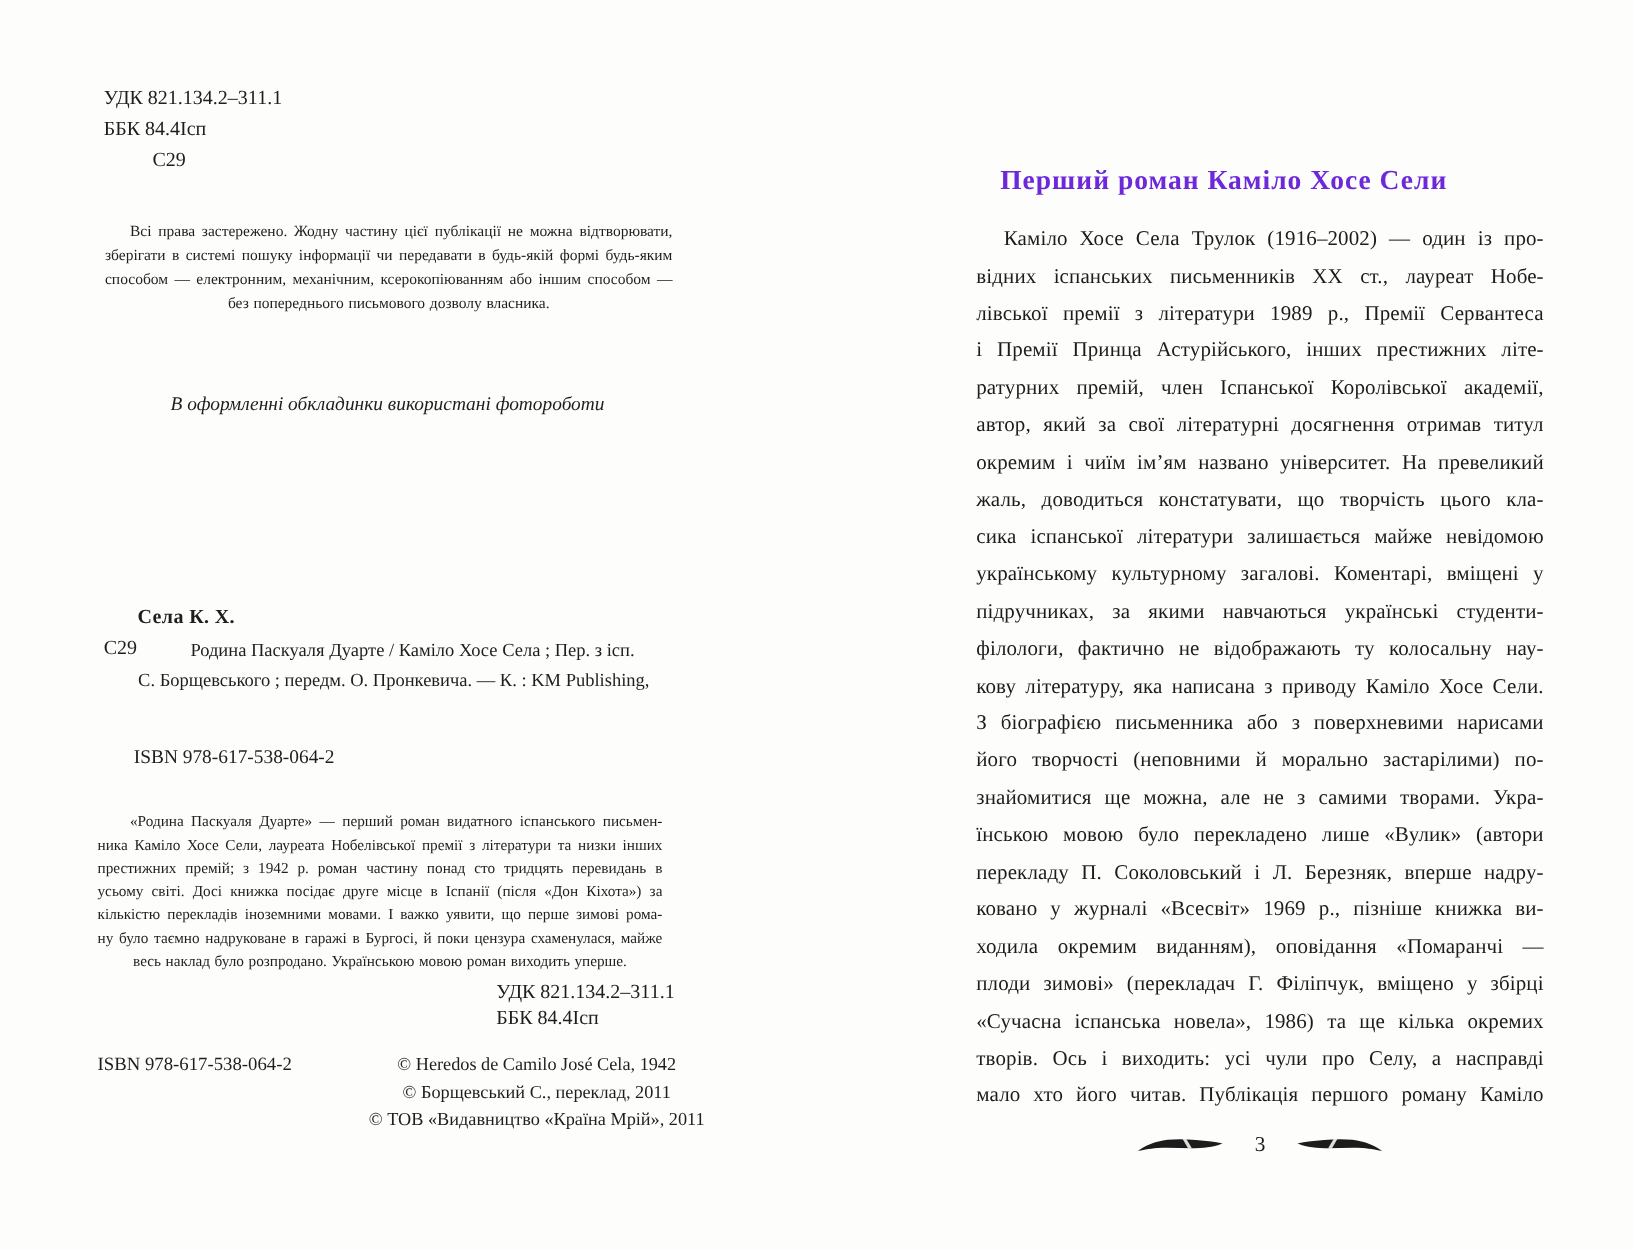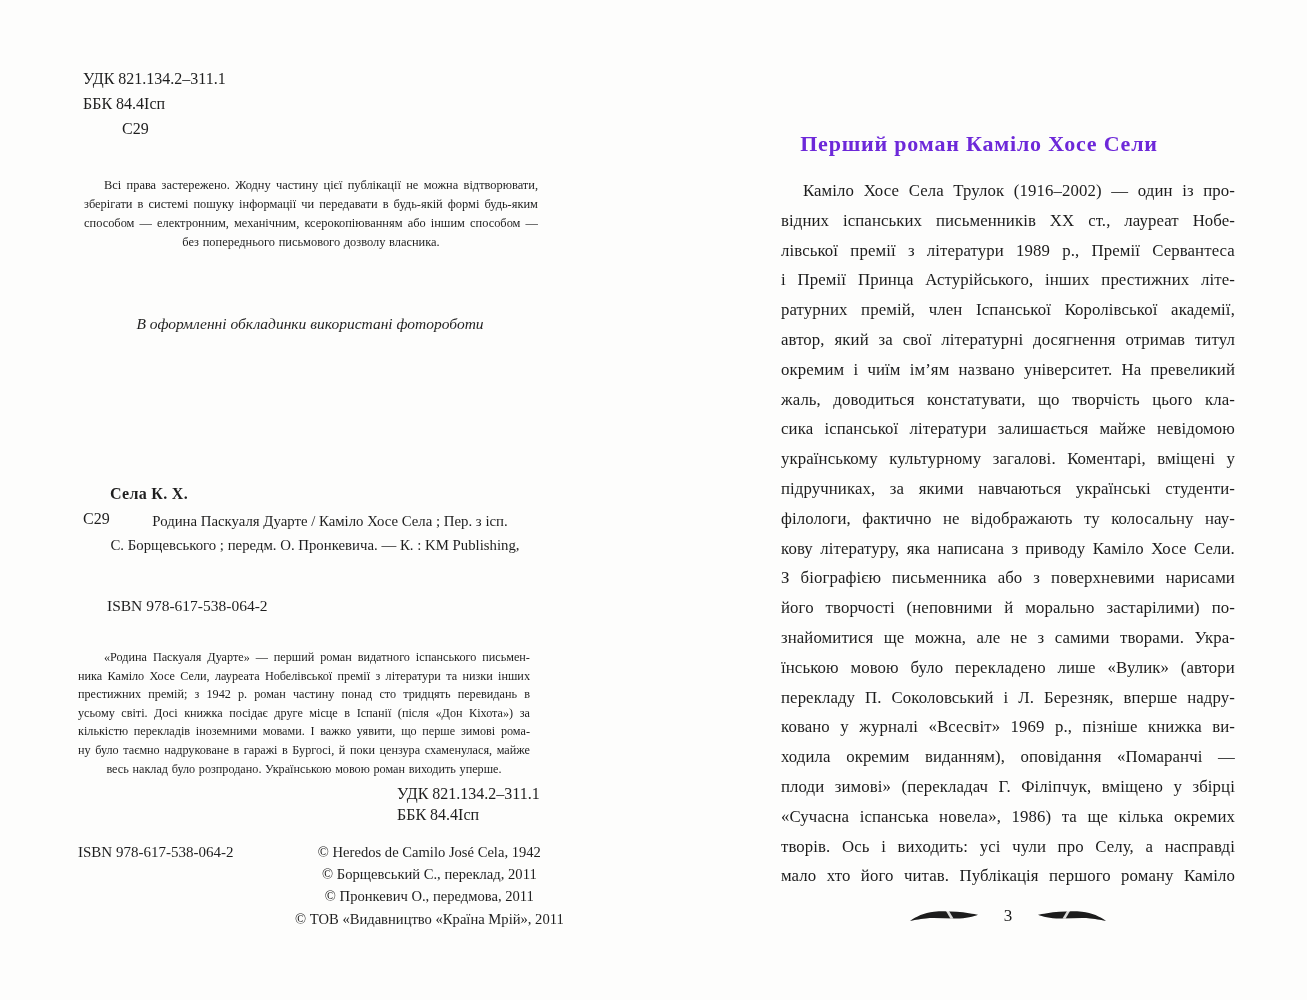--- a/index.html
+++ b/index.html
@@ -216,21 +216,20 @@
     <div class="abs udk-bottom">
       <div>УДК 821.134.2–311.1</div>
       <div>ББК 84.4Ісп</div>
     </div>
 
     <div class="abs isbn-bottom">ISBN 978-617-538-064-2</div>
 
     <div class="abs copyrights">
         <div class="pline">© Heredos de Camilo José Cela, 1942</div>
         <div class="pline">© Борщевський С., переклад, 2011</div>
-        <div class="pline">© Пронкевич О., передмова, 2011</div>
         <div class="pline">© ТОВ «Видавництво «Країна Мрій», 2011</div>
       </div>
   </section>
 
   <section>
     <h1 class="abs chapter-title">Перший роман Каміло Хосе Сели</h1>
 
     <div class="abs body-text indent-first">
         <div class="jline">
           <span>Каміло</span>

